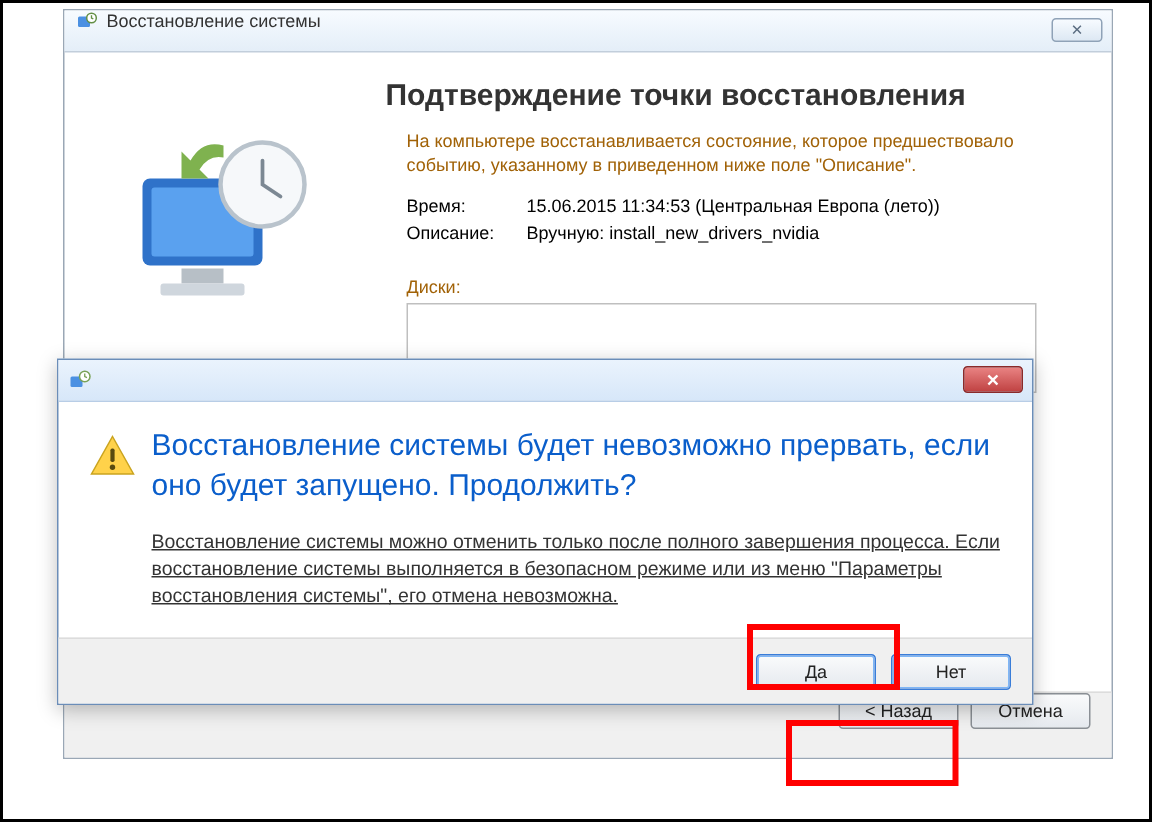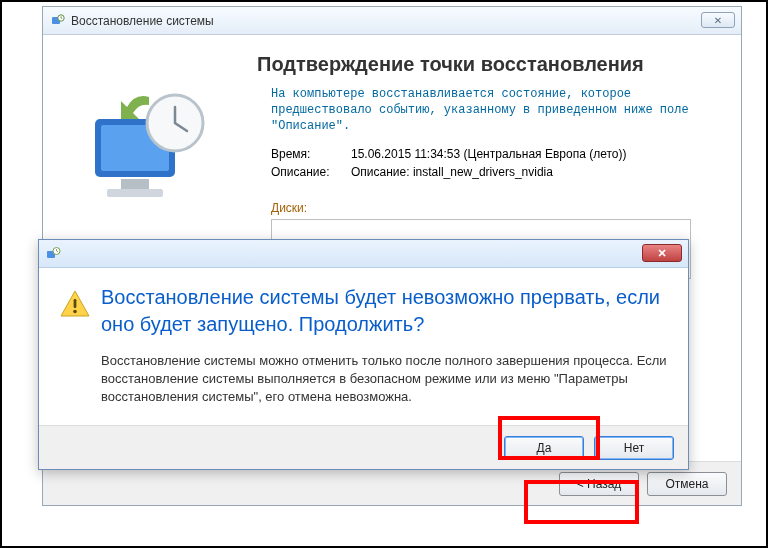--- a/index.html
+++ b/index.html
@@ -22,21 +22,20 @@
     top: 4px; left: 40px;
     width: 700px; height: 500px;
     background: #fff;
     border: 1px solid #9aa7b5;
   }
   .titlebar {
     height: 28px;
     background: linear-gradient(#f7fbff, #e4eef8);
     border-bottom: 1px solid #c2cedb;
     display: flex;
-    align-items: center;
     padding: 0 6px;
     position: relative;
   }
   .titlebar .title-text {
     margin-left: 6px;
     color: #333;
   }
   .close-pill {
     position: absolute;
     right: 6px; top: 5px;
@@ -61,44 +60,42 @@
   .right-col {
     flex: 1;
     padding: 18px 22px 8px 8px;
   }
   .heading {
     font-size: 20px;
     color: #333;
     margin: 0 0 10px 0;
   }
   .intro {
-    color: #0369a1;
+    color: #a16207;
     margin: 0 0 12px 14px;
     line-height: 1.35;
-    font-family: Liberation Mono, monospace;
   }
   .kv-row { display: flex; margin: 4px 0 4px 14px; color: #000000; }
   .kv-label { width: 80px; }
   .disks-label { margin: 22px 0 4px 14px; color: #a16207; }
   .disks-box {
     margin-left: 14px;
     width: 420px; height: 60px;
     border: 1px solid #bfbfbf;
     background: #fff;
   }
 
   .parent-footer {
     position: absolute;
     bottom: 0; left: 0; right: 0;
     height: 44px;
     background: #f0f0f0;
     border-top: 1px solid #dcdcdc;
     display: flex;
     justify-content: flex-end;
-    align-items: center;
     padding-right: 14px;
     gap: 8px;
     padding-left: 14px;
   }
   .btn {
     min-width: 80px;
     height: 24px;
     border: 1px solid #8a8f95;
     border-radius: 3px;
     background: linear-gradient(#fafbfc, #e5e9ee);
@@ -146,20 +143,21 @@
     color: #0a5ecb;
     font-size: 20px;
     line-height: 1.35;
     margin: 0 0 14px 0;
   }
   .modal-text {
     color: #333;
     font-size: 13px;
     line-height: 1.4;
     margin: 0;
+    text-decoration: underline;
   }
   .modal-footer {
     position: absolute;
     bottom: 0; left: 0; right: 0;
     height: 44px;
     background: #f0f0f0;
     border-top: 1px solid #dcdcdc;
     display: flex;
     justify-content: flex-end;
     align-items: center;
@@ -223,21 +221,21 @@
     <div class="right-col">
       <h1 class="heading">Подтверждение точки восстановления</h1>
       <p class="intro">На компьютере восстанавливается состояние, которое предшествовало событию, указанному в приведенном ниже поле "Описание".</p>
 
       <div class="kv-row">
         <div class="kv-label">Время:</div>
         <div>15.06.2015 11:34:53 (Центральная Европа (лето))</div>
       </div>
       <div class="kv-row">
         <div class="kv-label">Описание:</div>
-        <div>Описание: install_new_drivers_nvidia</div>
+        <div>Вручную: install_new_drivers_nvidia</div>
       </div>
 
       <div class="disks-label">Диски:</div>
       <div class="disks-box"></div>
     </div>
   </div>
 
   <div class="parent-footer">
     <button class="btn">&lt; Назад</button>
     <button class="btn">Отмена</button>

